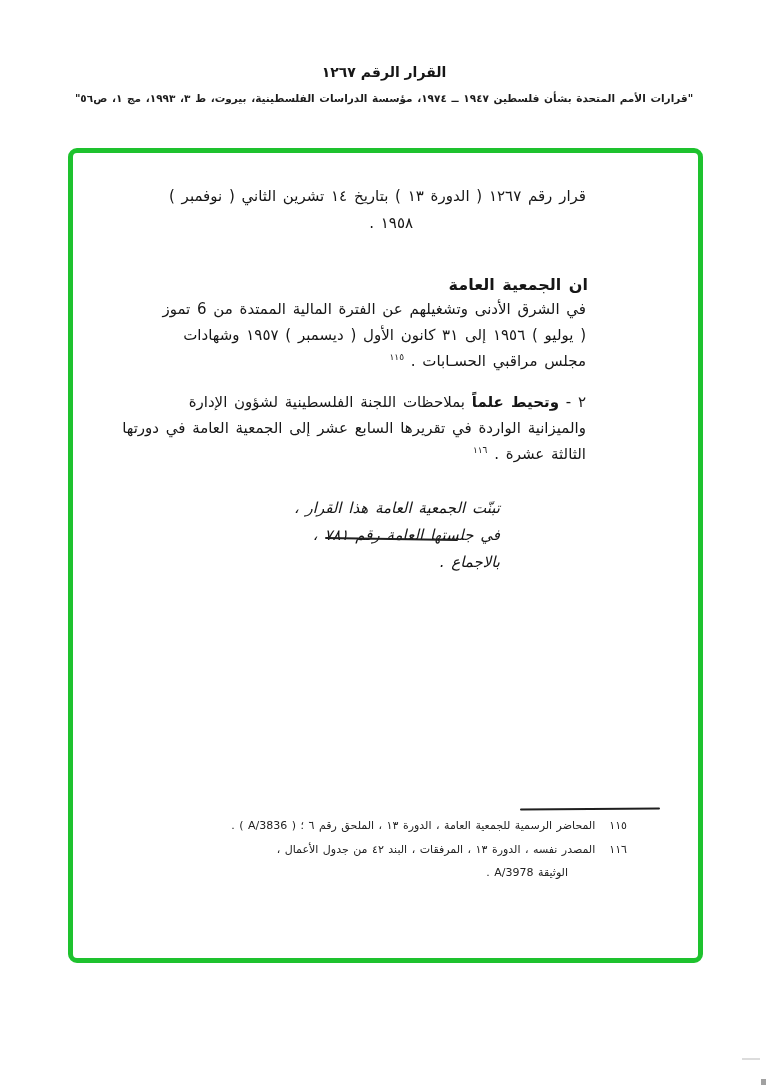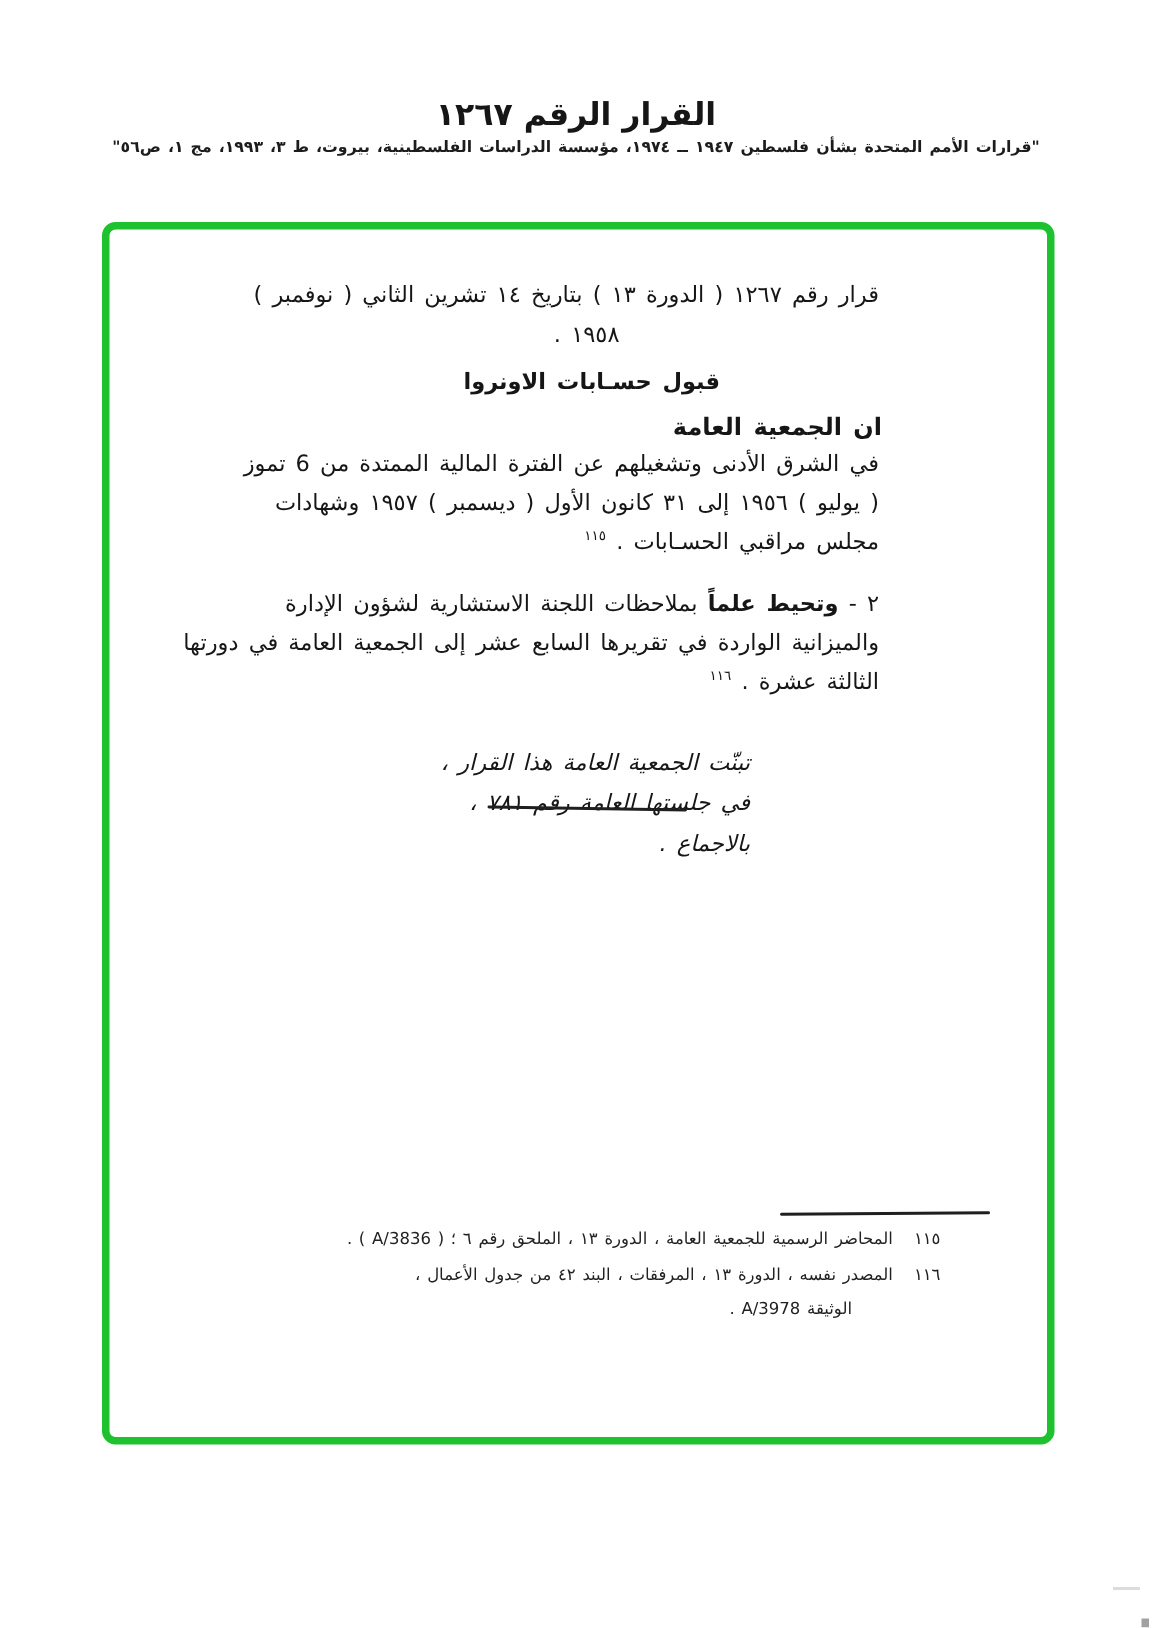--- a/index.html
+++ b/index.html
@@ -4,21 +4,21 @@
 <style>
   html,body{margin:0;padding:0;}
   body{
     width:768px;height:1085px;position:relative;background:#ffffff;
     font-family:"DejaVu Sans",sans-serif;color:#161616;overflow:hidden;
   }
   .abs{position:absolute;}
   
   .doc-title{
     top:64px;left:0;width:768px;text-align:center;
-    font-size:21px;font-weight:bold;direction:rtl;letter-spacing:.5px;
+    font-size:14px;font-weight:bold;direction:rtl;letter-spacing:.5px;
   }
   .doc-source{
     top:92px;left:0;width:768px;text-align:center;
     font-size:10.5px;font-weight:bold;direction:rtl;color:#1c1c1c;word-spacing:1px;
   }
   
   .frame{
     top:148px;left:68px;width:635px;height:815px;box-sizing:border-box;
     border:5px solid #1ec22e;border-radius:9px;background:transparent;
   }
@@ -39,32 +39,31 @@
 <div class="abs doc-title">القرار الرقم ١٢٦٧</div>
 <div class="abs doc-source">"قرارات الأمم المتحدة بشأن فلسطين ١٩٤٧ ــ ١٩٧٤، مؤسسة الدراسات الفلسطينية، بيروت، ط ٣، ١٩٩٣، مج ١، ص٥٦"</div>
 
 <div class="abs frame"></div>
 
 <div class="inner">
 
   <div class="abs line" style="top:30px;right:112px;">قرار رقم ١٢٦٧ ( الدورة ١٣ ) بتاريخ ١٤ تشرين الثاني ( نوفمبر )</div>
   <div class="abs line" style="top:57px;right:285px;">١٩٥٨ .</div>
 
-  <div class="abs line bold" style="top:88px;right:218px;">قبول حسـابات الاونروا</div>
 
   <div class="abs line bold" style="top:119px;right:110px;font-size:16px;">ان الجمعية العامة</div>
 
   <div class="abs" style="top:143px;right:112px;">
     <div class="line">في الشرق الأدنى وتشغيلهم عن الفترة المالية الممتدة من 6 تموز</div>
     <div class="line">( يوليو ) ١٩٥٦ إلى ٣١ كانون الأول ( ديسمبر ) ١٩٥٧ وشهادات</div>
     <div class="line"><span>مجلس مراقبي الحسـابات .</span> <span class="sup">١١٥</span></div>
   </div>
 
   <div class="abs" style="top:236px;right:112px;">
-    <div class="line"><span>٢ - </span><span class="bold">وتحيط علماً</span><span> بملاحظات اللجنة الاستشارية لشؤون الإدارة</span></div>
+    <div class="line"><span>٢ - </span><span class="bold">وتحيط علماً</span><span> بملاحظات اللجنة الفلسطينية لشؤون الإدارة</span></div>
     <div class="line">والميزانية الواردة في تقريرها السابع عشر إلى الجمعية العامة في دورتها</div>
     <div class="line"><span>الثالثة عشرة .</span> <span class="sup">١١٦</span></div>
   </div>
 
   <div class="abs italicized" style="top:309px;right:198px;margin-top:33px;">
     <div class="line" style="line-height:27px;">تبنّت الجمعية العامة هذا القرار ،</div>
     <div class="line" style="line-height:27px;">في جلستها العامة رقم ٧٨١ ،</div>
     <div class="line" style="line-height:27px;">بالاجماع .</div>
   </div>
 

